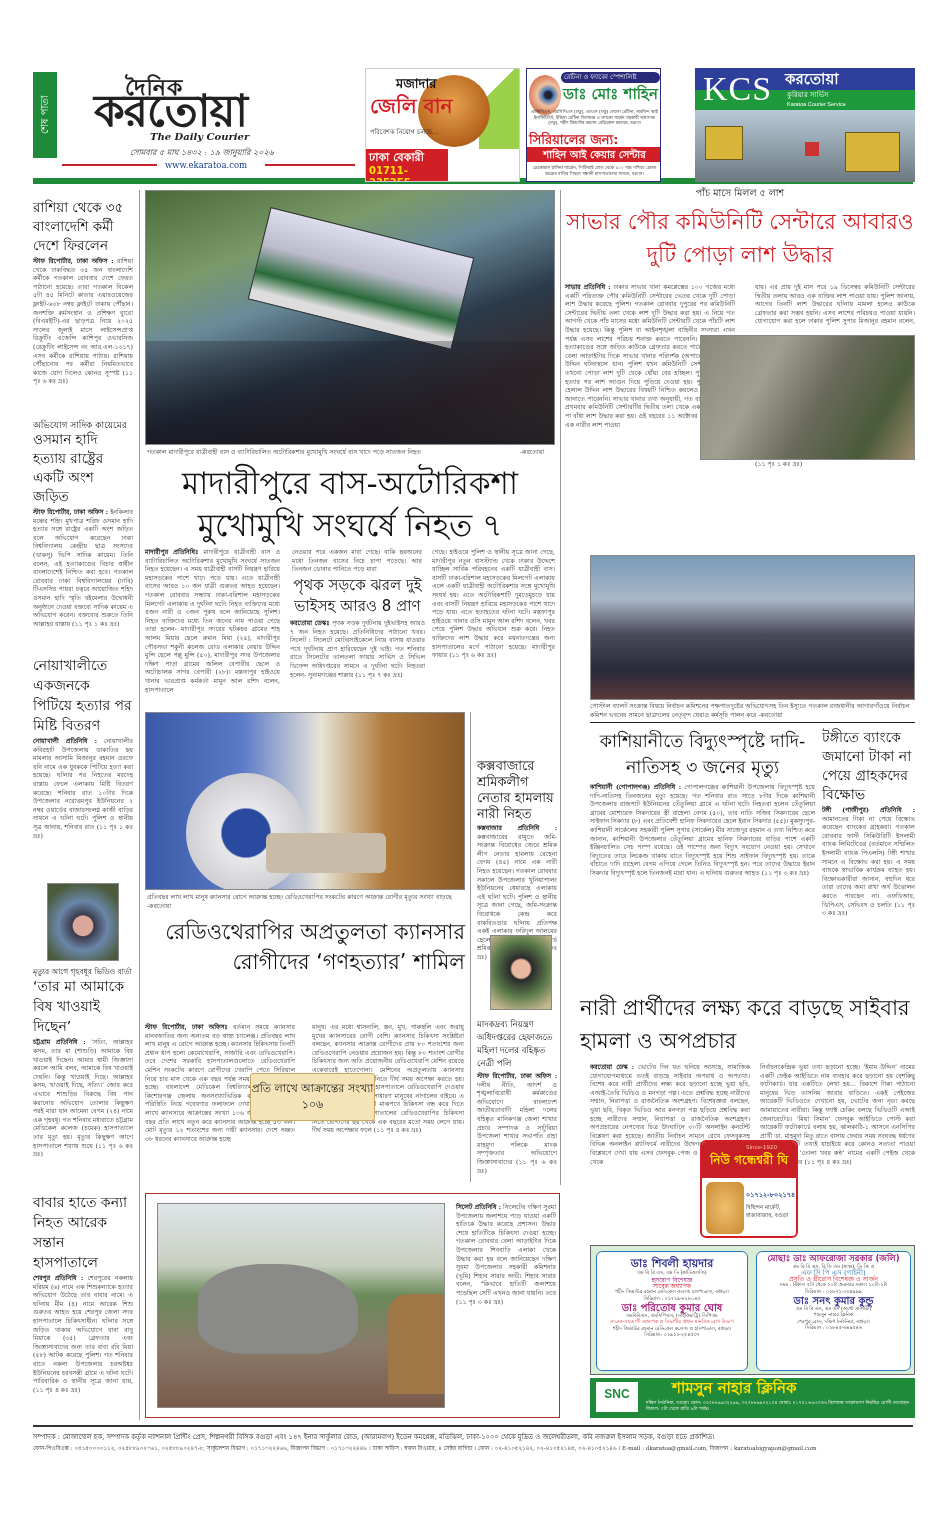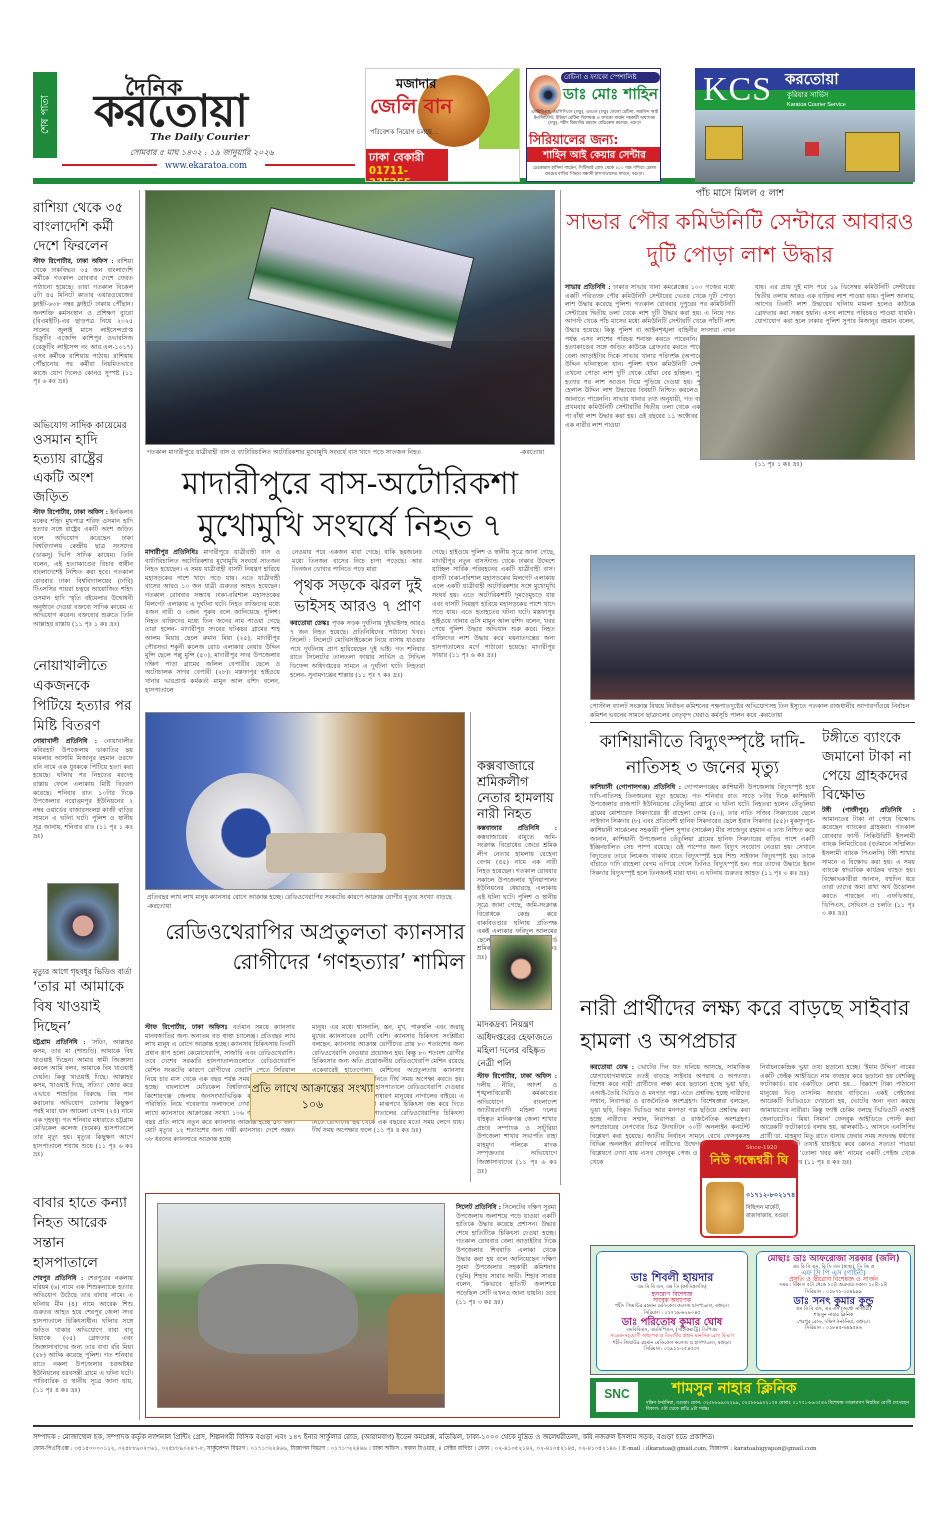--- a/index.html
+++ b/index.html
@@ -114,21 +114,21 @@
 </div>
 <div class="abs cap" style="left:147px;top:448px;width:335px">গতকাল মাদারীপুরে যাত্রীবাহী বাস ও ব্যাটারিচালিত অটোরিকশার মুখোমুখি সংঘর্ষে বাস খাদে পড়ে সাতজন নিহত</div>
 <div class="abs cap" style="left:520px;top:448px">-করতোয়া</div>
 <div class="abs hl" style="left:145px;top:462px;width:410px;font-size:31px;line-height:42px;text-align:center">মাদারীপুরে বাস-অটোরিকশা মুখোমুখি সংঘর্ষে নিহত ৭</div>
 
 <div class="abs small" style="left:145px;top:548px;width:135px"><b>মাদারীপুর প্রতিনিধিঃ</b> <span>মাদারীপুরে যাত্রীবাহী বাস ও ব্যাটারিচালিত অটোরিকশার মুখোমুখি সংঘর্ষে সাতজন নিহত হয়েছেন। এ সময় যাত্রীবাহী বাসটি নিয়ন্ত্রণ হারিয়ে মহাসড়কের পাশে খাদে পড়ে যায়। এতে যাত্রীবাহী বাসের আরও ১০ জন যাত্রী গুরুতর আহত হয়েছেন। গতকাল রোববার সন্ধ্যায় ঢাকা-বরিশাল মহাসড়কের মিলগেট এলাকায় এ দুর্ঘটনা ঘটে। নিহত ব্যক্তিদের মধ্যে ৪জন নারী ও ৩জন পুরুষ বলে জানিয়েছে পুলিশ। নিহত ব্যক্তিদের মধ্যে তিন জনের নাম পাওয়া গেছে তারা হলেন- মাদারীপুর সদরের ঘটকচর গ্রামের শাহ আলম মিয়ার ছেলে রুমান মিয়া (২৫), মাদারীপুর পৌরসভা শকুনী কলেজ রোড এলাকার নেয়ার উদ্দিন মুন্সি ছেলে পল্লু মুন্সি (৫০), মাদারীপুর সদর উপজেলার দক্ষিণ পাড়া গ্রামের জলিল বেপারীর ছেলে ও অটোচালক সাগর বেপারী (২৮)। মস্তফাপুর হাইওয়ে থানার ভারপ্রাপ্ত কর্মকর্তা মামুন আল রশিদ বলেন, হাসপাতালে</span></div>
 <div class="abs small" style="left:292px;top:548px;width:130px">নেওয়ার পরে একজন মারা গেছে। বাকি ছয়জনের মধ্যে তিনজন বাসের নিচে চাপা পড়েছে। আর তিনজন ডোবার পানিতে পড়ে মারা</div>
 <div class="abs small" style="left:432px;top:548px;width:123px"><span>গেছে। হাইওয়ে পুলিশ ও স্থানীয় সূত্রে জানা গেছে, মাদারীপুর নতুন বাসস্ট্যান্ড থেকে ঢাকার উদ্দেশে যাচ্ছিল সার্বিক পরিবহনের একটি যাত্রীবাহী বাস। বাসটি ঢাকা-বরিশাল মহাসড়কের মিলগেট এলাকায় এলে একটি যাত্রীবাহী অটোরিকশার সঙ্গে মুখোমুখি সংঘর্ষ হয়। এতে অটোরিকশাটি দুমড়েমুচড়ে যায় এবং বাসটি নিয়ন্ত্রণ হারিয়ে মহাসড়কের পাশে খাদে পড়ে যায়। এতে হতাহতের ঘটনা ঘটে। মস্তফাপুর হাইওয়ে থানার ওসি মামুন আল রশিদ বলেন, খবর পেয়ে পুলিশ উদ্ধার অভিযান শুরু করে। নিহত ব্যক্তিদের লাশ উদ্ধার করে ময়নাতদন্তের জন্য হাসপাতালের মর্গে পাঠানো হয়েছে। মাদারীপুর ফায়ার</span> <span>(১১ পৃঃ ৬ কঃ দ্রঃ)</span></div>
 
 <div class="abs" style="left:290px;top:575px;width:135px">
-  <div class="hl" style="font-size:15px;line-height:21px;text-align:center">পৃথক সড়কে ঝরল দুই ভাইসহ আরও ৭ প্রাণ</div>
+  <div class="hl" style="font-size:15px;line-height:21px;text-align:center">পৃথক সড়কে ঝরল দুই ভাইসহ আরও 8 প্রাণ</div>
   <div class="small" style="margin-top:2px"><b>করতোয়া ডেস্কঃ</b> <span>পৃথক সড়ক দুর্ঘটনায় দুইভাইসহ আরও ৭ জন নিহত হয়েছে। প্রতিনিধিদের পাঠানো খবর। সিলেট : সিলেটে মোটরসাইকেলে নিয়ে বাসায় যাওয়ার পথে দুর্ঘটনায় প্রাণ হারিয়েছেন দুই ভাই। গত শনিবার রাতে সিলেটের তালতলা ফায়ার সার্ভিস ও সিভিল ডিফেন্স অধিদপ্তরের সামনে এ দুর্ঘটনা ঘটে। নিহতরা হলেন- সুনামগঞ্জের শাল্লার</span> <span>(১১ পৃঃ ৭ কঃ দ্রঃ)</span></div>
 </div>
 
 <div class="photo" style="left:145px;top:712px;width:320px;height:178px;background:linear-gradient(90deg,#3a5aa8 0%,#5a7ac8 30%,#e8e4d8 55%,#b07a3a 75%,#8a5a2a 100%)">
   <div class="abs" style="left:40px;top:60px;width:120px;height:120px;border-radius:50%;background:radial-gradient(circle,#2a4aa0 28%,#e8e8ea 30%,#d0d0d4 70%)"></div>
   <div class="abs" style="left:120px;top:120px;width:120px;height:40px;background:#c8bca8;border-radius:6px"></div>
 </div>
 <div class="abs cap" style="left:147px;top:893px;width:318px"><span>প্রতিবছর লাখ লাখ মানুষ ক্যানসার রোগে আক্রান্ত হচ্ছে। রেডিওথেরাপির সংকটের কারণে আক্রান্ত রোগীর মৃত্যুর সংখ্যা বাড়ছে</span> <span>-করতোয়া</span></div>
 <div class="abs hl" style="left:145px;top:917px;width:320px;font-size:21px;line-height:30px;text-align:right">রেডিওথেরাপির অপ্রতুলতা ক্যানসার রোগীদের ‘গণহত্যার’ শামিল</div>
 <div class="abs small" style="left:145px;top:1023px;width:150px"><b>স্টাফ রিপোর্টার, ঢাকা অফিসঃ</b> <span>বর্তমান সময়ে ক্যানসার মানবজাতির জন্য অন্যতম বড় স্বাস্থ্য চ্যালেঞ্জ। প্রতিবছর লাখ লাখ মানুষ এ রোগে আক্রান্ত হচ্ছে। ক্যানসার চিকিৎসায় তিনটি প্রধান ধাপ হলো কেমোথেরাপি, সার্জারি এবং রেডিওথেরাপি। তবে দেশের সরকারি হাসপাতালগুলোতে রেডিওথেরাপি মেশিন সংকটের কারণে রোগীদের থেরাপি পেতে সিরিয়াল নিয়ে চার মাস থেকে এক বছর পর্যন্ত সময় অপেক্ষায় থাকতে হচ্ছে। বাংলাদেশ মেডিকেল বিশ্ববিদ্যালয়ের (বিএমইউ) কিশোরগঞ্জ জেলায় জনসংখ্যাভিত্তিক ক্যানসারের সার্বিক পরিস্থিতি নিয়ে গবেষণার ফলাফলে দেখা যায়, দেশে প্রতি লাখে ক্যানসারে আক্রান্তের সংখ্যা ১০৬ জন। এ ছাড়া প্রতি বছর প্রতি লাখে নতুন করে ক্যানসার আক্রান্ত হচ্ছে ৫৩ জন। মোট মৃত্যুর ১২ শতাংশের জন্য দায়ী ক্যানসার। দেশে অন্তত ৩৮ ধরনের ক্যানসারে আক্রান্ত হচ্ছে</span></div>
@@ -181,21 +181,21 @@
 
 <div class="ad" style="left:700px;top:1140px;width:98px;height:98px;border:2px solid #d21f26;background:#fff;border-radius:6px">
   <div class="abs hl" style="left:0;top:0;width:94px;height:36px;background:#c81e26;color:#ffe000;font-size:12px;font-weight:bold;text-align:center;padding-top:12px">নিউ গন্ধেশ্বরী ঘি</div>
   <div class="abs hl" style="left:44px;top:2px;color:#ffd0a0;font-size:5.5px">Since-1920</div>
   <div class="abs" style="left:4px;top:40px;width:38px;height:52px;background:radial-gradient(ellipse,#f0c070,#c88a30);border-radius:6px"></div>
   <div class="abs hl" style="left:44px;top:50px;font-size:6.5px;color:#1a3d8a;font-weight:bold">০১৭১২-৮০২১৭৪</div>
   <div class="abs" style="left:44px;top:62px;width:48px;font-size:5.5px;line-height:7.5px">বিছিন্দন মার্কেট, রাজাবাজার, বগুড়া</div>
 </div>
 
 <div class="ad" style="left:590px;top:1245px;width:325px;height:130px;background:#d8eed8;border:1px solid #666">
-  <div class="abs" style="left:5px;top:5px;width:152px;height:120px;background:#fff;border:1.5px solid #2a7ab8;border-radius:6px;text-align:center;font-size:4.8px;line-height:6.3px;padding-top:20px">
+  <div class="abs" style="left:5px;top:5px;width:152px;height:120px;background:#fff;border:1.5px solid #2a7ab8;border-radius:6px;text-align:center;font-size:4.8px;line-height:6.3px;padding-top:6px">
     <div class="hl" style="font-size:11px;color:#2a2a8a;font-weight:bold">ডাঃ শিবলী হায়দার</div>
     <div>এম বি বি এস, এম ডি (কার্ডিওলজি)</div>
     <div style="color:#a0207a;font-size:6px">হৃদরোগ বিশেষজ্ঞ</div>
     <div style="color:#d21f26;font-size:6px">সাবেক অধ্যাপক</div>
     <div>শহীদ জিয়াউর রহমান মেডিকেল কলেজ হাসপাতাল, বগুড়া।</div>
     <div>সিরিয়াল : ০১৭১৯-৮২৮০৪৫</div>
     <div class="hl" style="font-size:10px;color:#a0207a;font-weight:bold">ডাঃ পরিতোষ কুমার ঘোষ</div>
     <div>এমবিবিএস, এমসিপিএস, (সাইকিয়াট্রি) ডিপিএম</div>
     <div style="color:#d21f26">সাবেক-সহযোগী অধ্যাপক ও বিভাগীয় প্রধান মানসিক রোগ বিভাগ</div>
     <div>শহীদ জিয়াউর রহমান মেডিকেল কলেজ ও হাসপাতাল, বগুড়া।</div>

